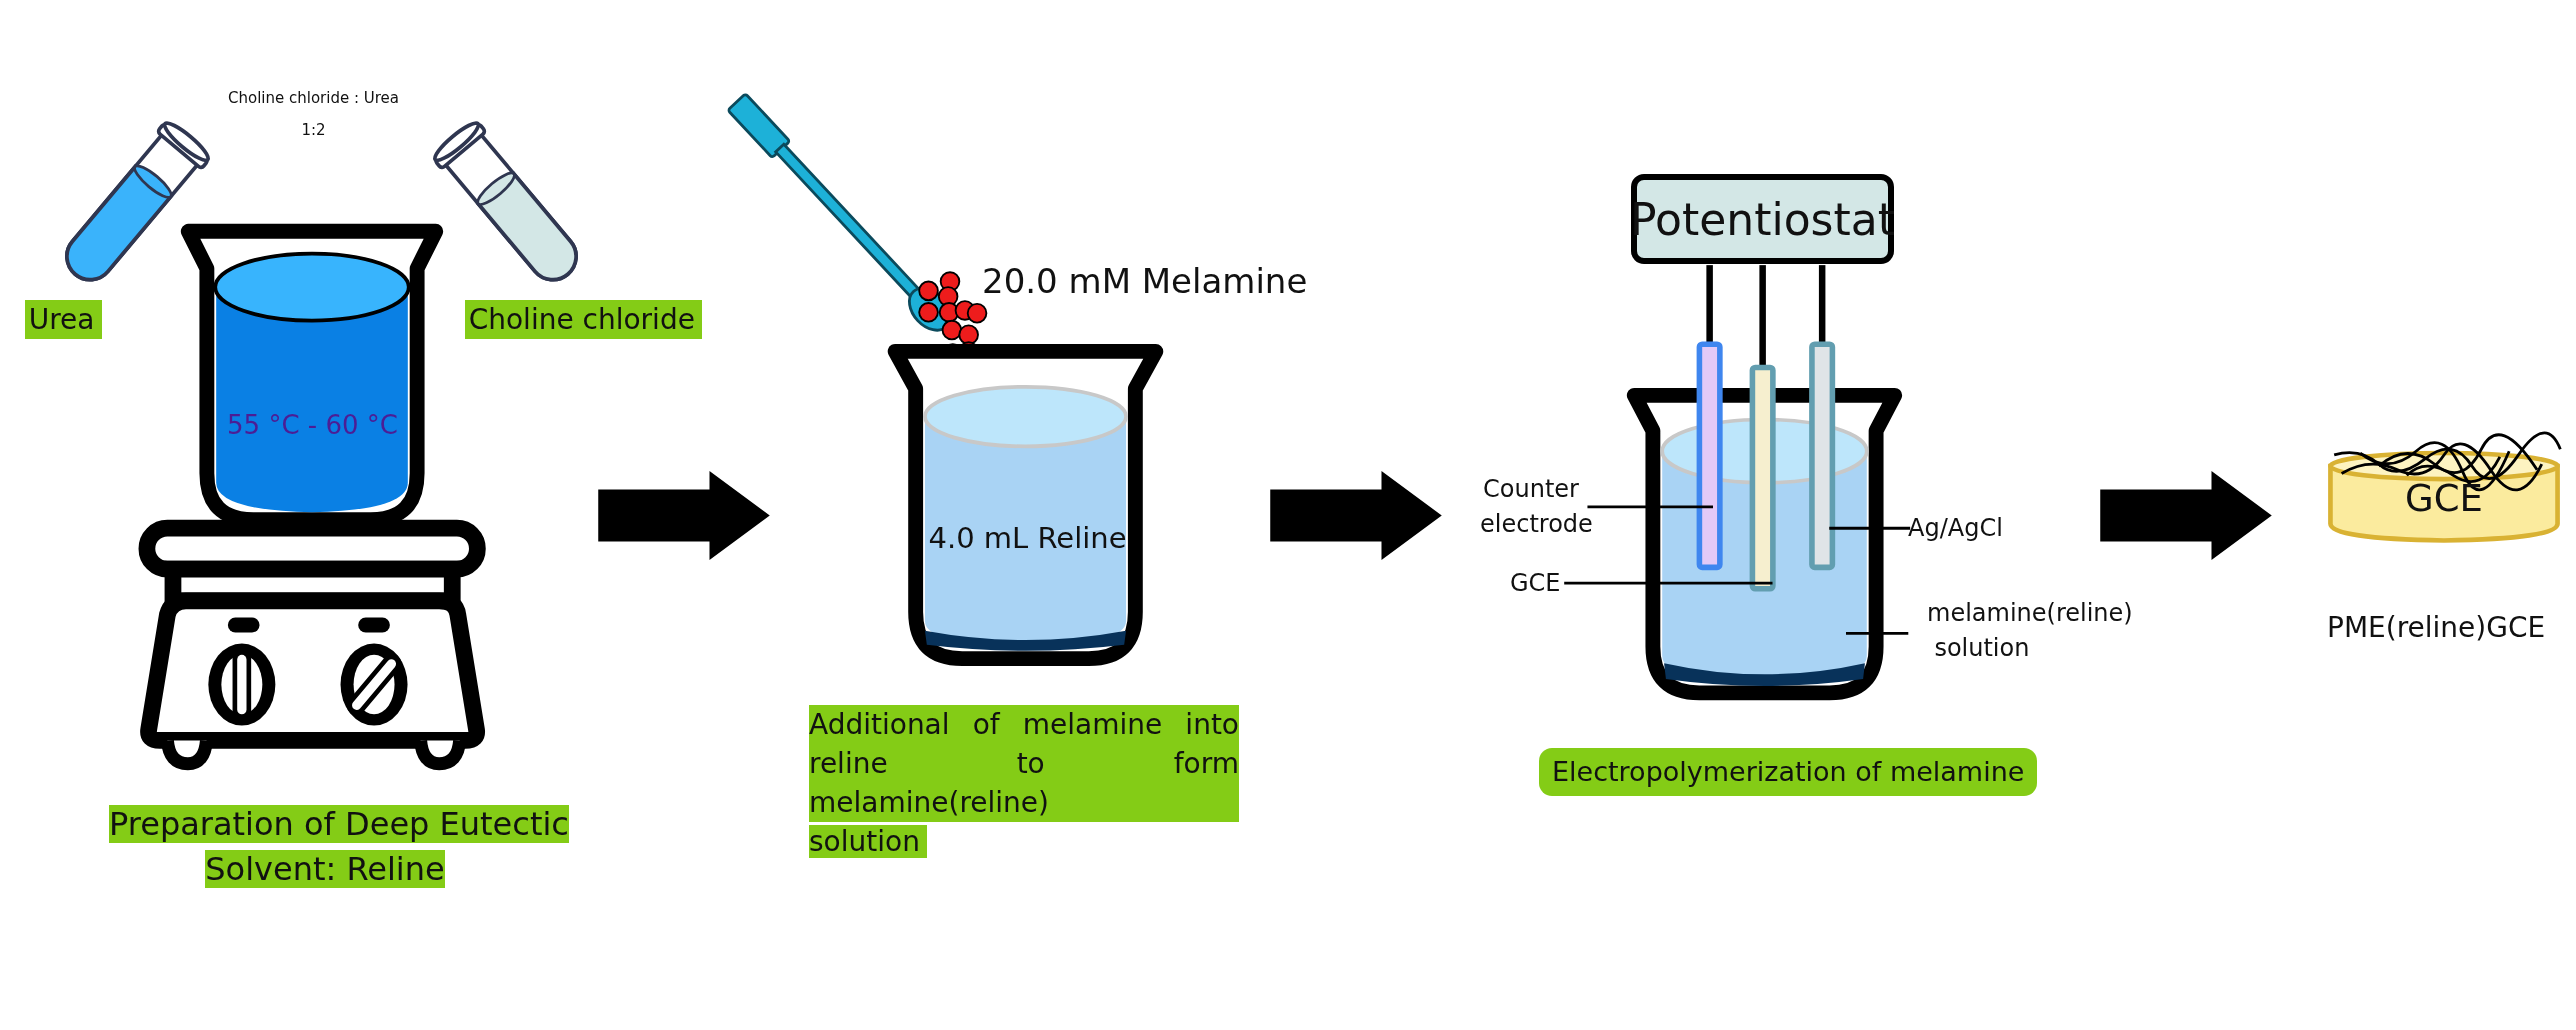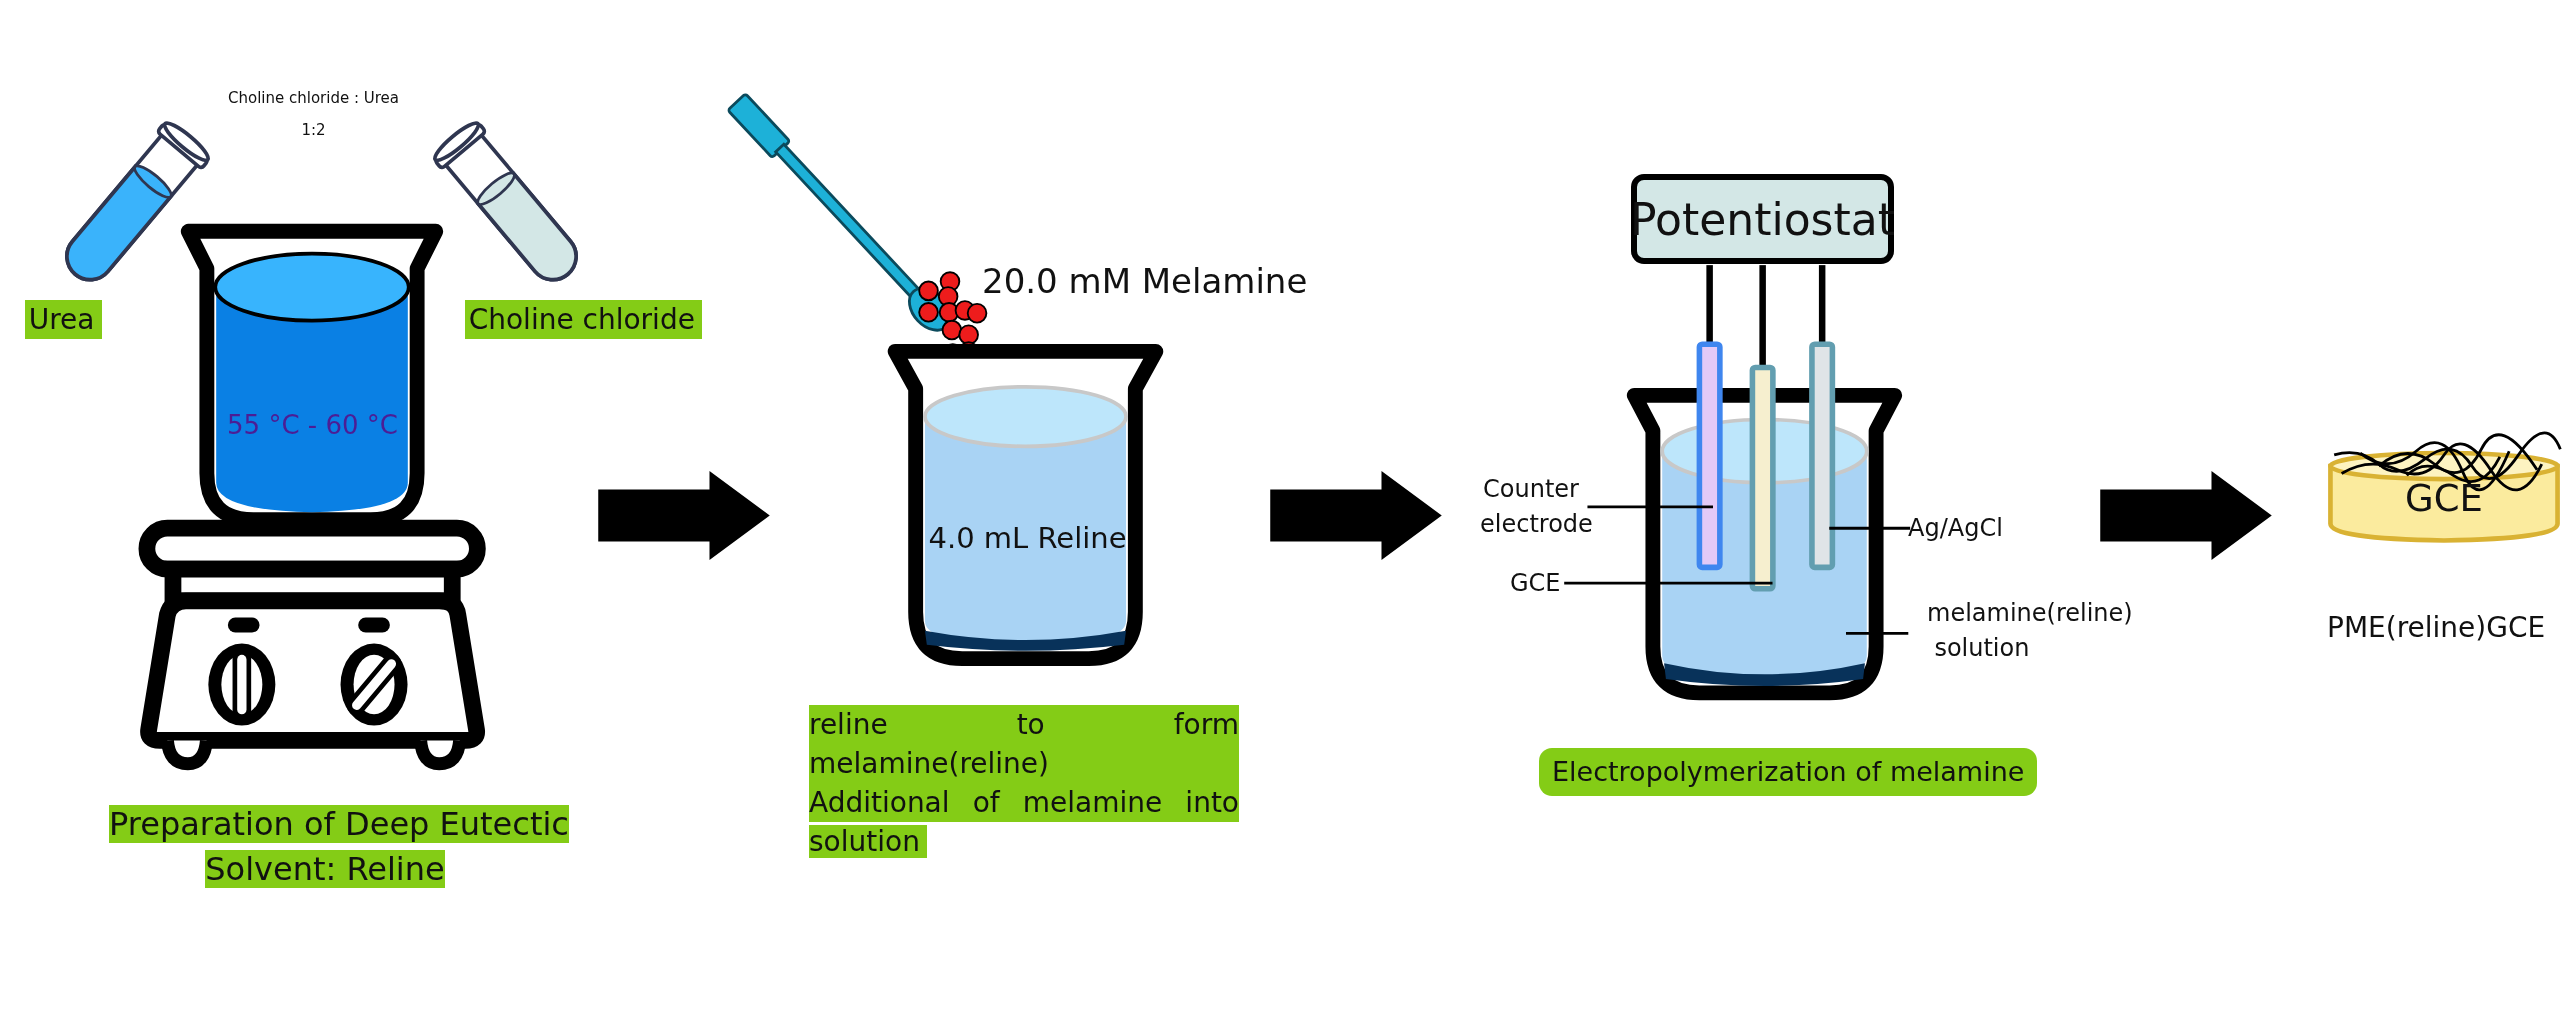--- a/index.html
+++ b/index.html
@@ -114,22 +114,22 @@
 
 <svg style="left:884px; top:342px;" width="283" height="326" viewBox="0 0 304 350">
   <path d="M12 10 L292 10 L270 50 L270 290 Q270 340 220 340 L84 340 Q34 340 34 290 L34 50 Z" fill="#ffffff" stroke="#000" stroke-width="16" stroke-linejoin="round"></path>
   <path d="M44 80 L260 80 L260 300 Q260 325 152 328 Q44 325 44 300 Z" fill="#a9d3f4"></path>
   <path d="M44 310 Q152 330 260 310 L258 325 Q152 338 46 325 Z" fill="#08325a"></path>
   <ellipse cx="152" cy="80" rx="108" ry="32" fill="#bde6fb" stroke="#c8c8c8" stroke-width="4"></ellipse>
 </svg>
 <div class="label" style="left:926px; top:521px; width:203px; text-align:center; font-size:29px;">4.0 mL Reline</div>
 
 <div class="label cap2" style="left:809px; top:705px;">
+  <span class="line hl" style="text-align:justify; text-align-last:justify;">Additional of melamine into</span>
   <span class="line hl" style="text-align:justify; text-align-last:justify;">reline to form melamine(reline)</span>
-  <span class="line hl" style="text-align:justify; text-align-last:justify;">Additional of melamine into</span>
   <span class="hl" style="padding-right:7.4px;">solution</span>
 </div>
 
 <svg style="left:1270px; top:471px;" width="172" height="89" viewBox="0 0 185 96">
   <path d="M0 20 L120 20 L120 0 L185 48 L120 96 L120 76 L0 76 Z" fill="#000"></path>
 </svg>
 
 <div class="abs" style="left:1631px; top:174px; width:251px; height:78px; border:6.5px solid #000; border-radius:13px; background:#d3e7e6; display:flex; align-items:center; justify-content:center;">
   <span class="potText">Potentiostat</span>
 </div>

